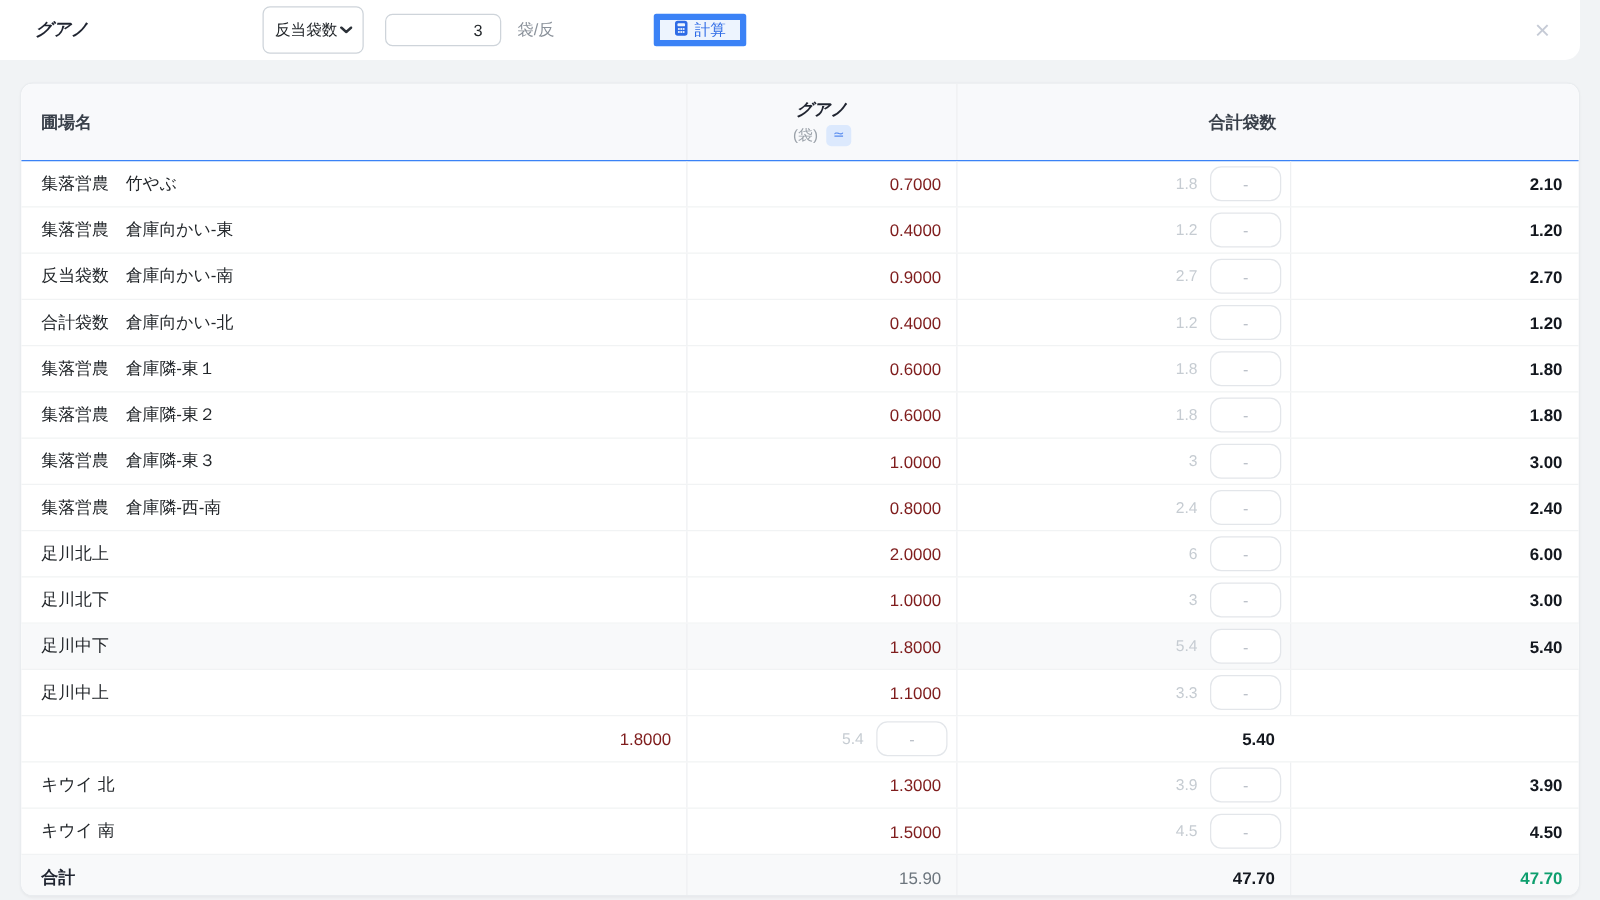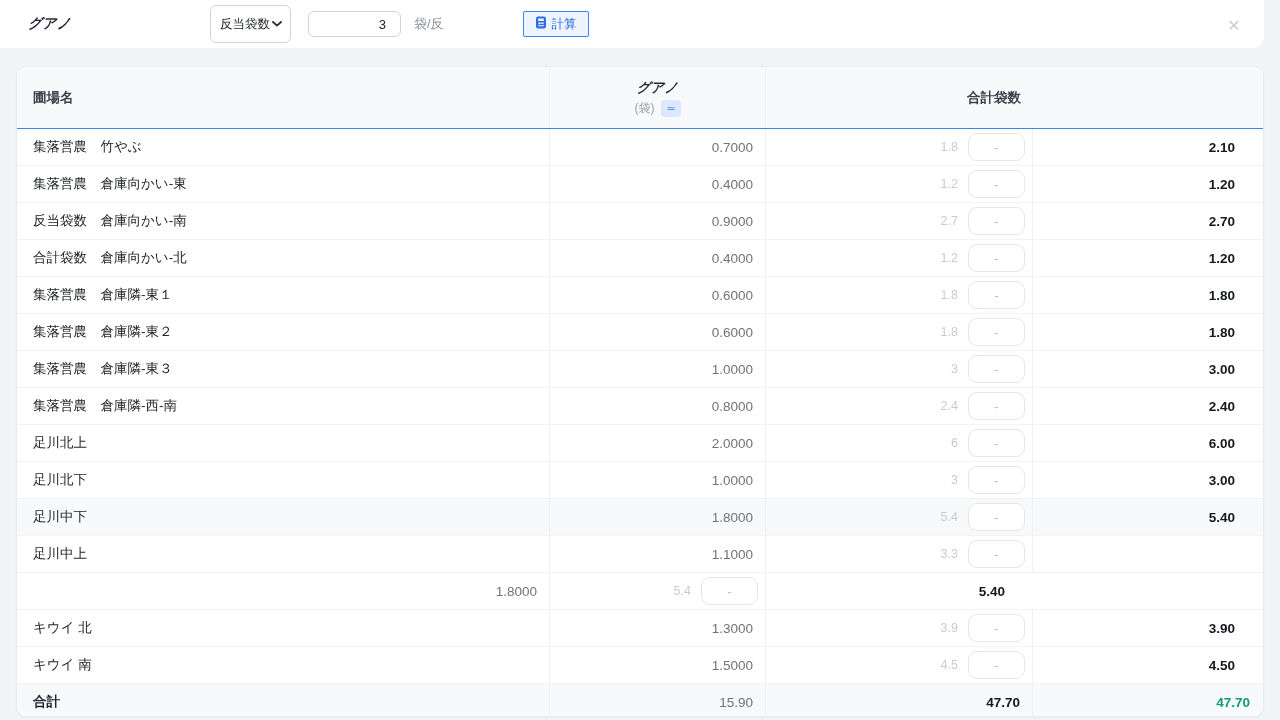--- a/index.html
+++ b/index.html
@@ -59,21 +59,21 @@
   .unit-label {
     margin-left:13px;
     color:#8a919a;
     font-size:13px;
   }
   .calc-btn {
     margin-left:79px;
     height:26px;
     padding:0 11px;
     background:#edf4fe;
-    border:1px solid #3b82f6;
+    border:5px solid #3b82f6;
     border-radius:2px;
     color:#2e6be6;
     font-size:12.5px;
     font-family:inherit;
     display:flex;
     align-items:center;
     gap:5px;
     cursor:pointer;
   }
   .close-x {
@@ -118,37 +118,37 @@
     font-size:11px;
     line-height:1;
     padding:3px 5px;
     border-radius:4px;
   }
 
   
   .tbody .trow { height:37px; border-bottom:1px solid #f1f3f4; }
   .tbody .trow.highlighted { background:#f8f9fa; }
   .c-name { padding-left:16px; color:#212529; }
-  .c-area { justify-content:flex-end; padding-right:12px; color:#737373; }
+  .c-area { justify-content:flex-end; padding-right:12px; color:#7f1d1d; }
   .c-guano { justify-content:flex-end; gap:10px; padding-right:7px; }
   .c-guano .hint { color:#c6ccd2; font-size:12.5px; }
   .row-input {
     width:57px;
     height:28px;
     border:1px solid #e3e6ea;
     border-radius:9px;
     background:#fff;
     text-align:center;
     font-size:13px;
     font-family:inherit;
     color:#495057;
     outline:none;
   }
   .row-input::placeholder { color:#b9bfc7; }
-  .c-total { justify-content:flex-end; padding-right:28px; font-weight:700; color:#14181f; }
+  .c-total { justify-content:flex-end; padding-right:13px; font-weight:700; color:#14181f; }
 
   
   .tfoot { height:36px; background:#f8f9fa; }
   .f-label { padding-left:16px; font-weight:700; color:#1f2430; }
   .f-area { justify-content:flex-end; padding-right:12px; color:#6c757d; }
   .f-guano { justify-content:flex-end; padding-right:12px; font-weight:700; color:#14181f; }
   .f-total { justify-content:flex-end; padding-right:13px; font-weight:700; color:#0e9f6e; }
 
   .chev { display:block; }
 </style>

